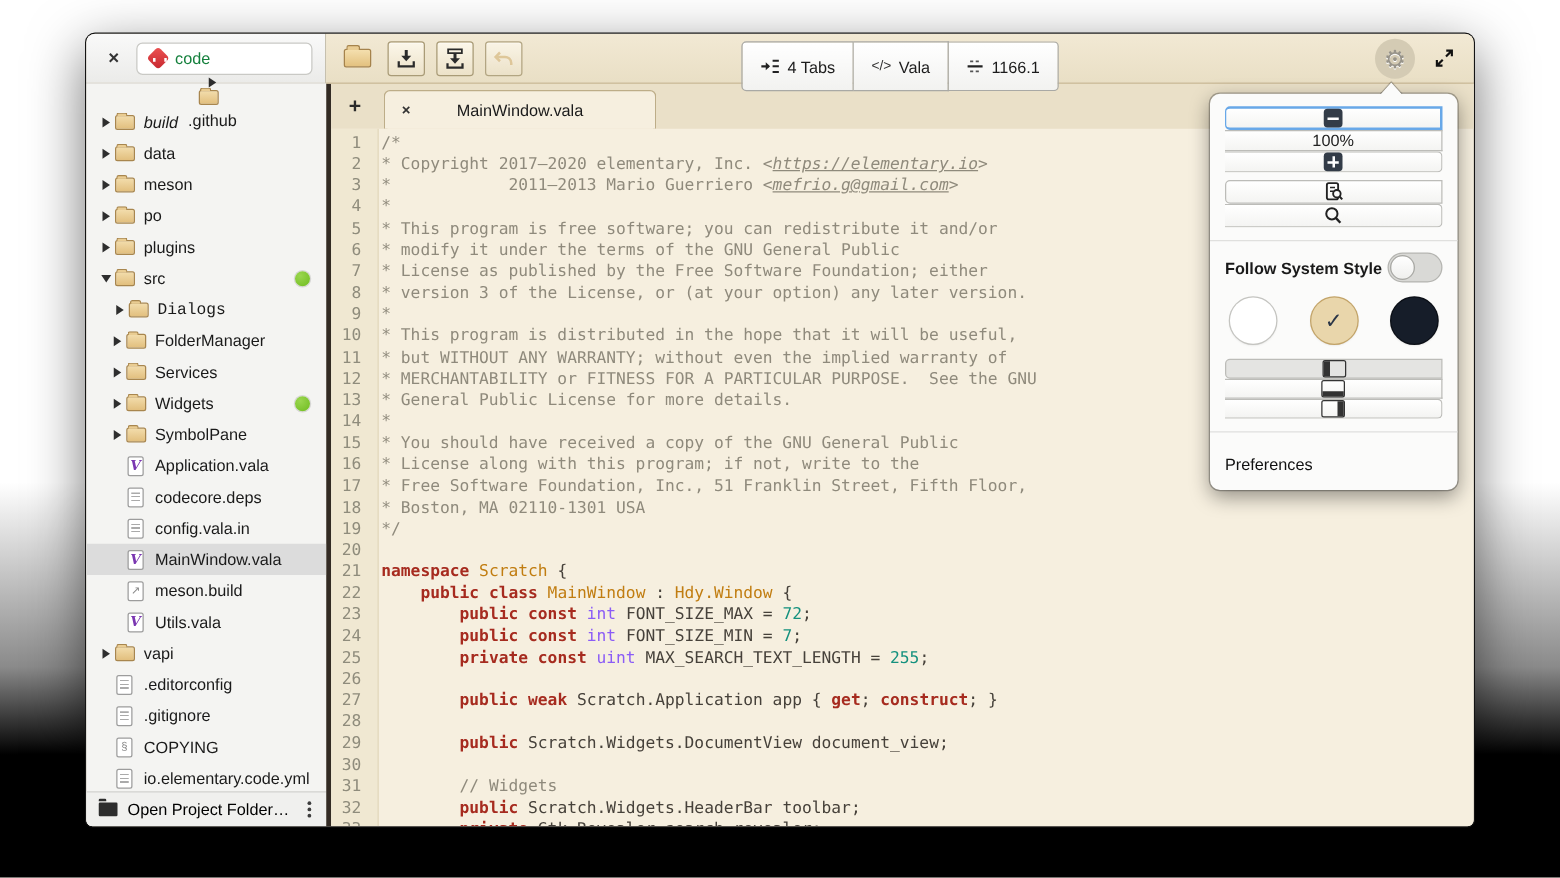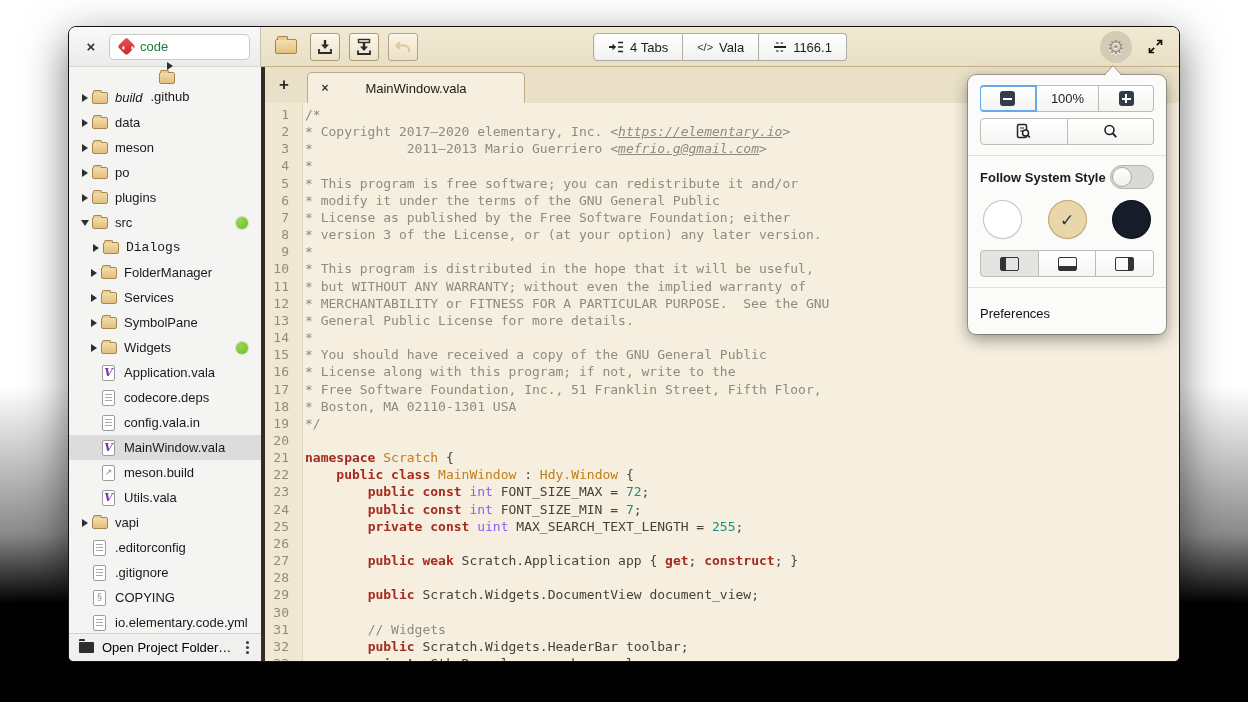--- a/index.html
+++ b/index.html
@@ -54,21 +54,21 @@
     border:1px solid #a99b77; background:linear-gradient(#fcf7ea,#ece2c9);
     box-shadow:0 1px 0 rgba(255,255,255,.5) inset;
     padding:0 5px;
   }
   .tool-btn.disabled { opacity:.85; }
   .folder-glyph { width:22px; height:15px; background:linear-gradient(#f4dfae,#e3c17f); border:1px solid #a5834c; border-radius:2px; position:relative; }
   .folder-glyph::before { content:""; position:absolute; top:-4px; left:1px; width:9px; height:3px; background:#e9cc92; border:1px solid #a5834c; border-bottom:none; border-radius:2px 2px 0 0; }
 
   .center-group { position:absolute; left:50%; top:6px; transform:translateX(-50%); display:flex; }
   .center-group .seg {
-    height:28px; display:flex; align-items:center; gap:6px; padding:0 14px;
+    height:40px; display:flex; align-items:center; gap:6px; padding:0 14px;
     background:linear-gradient(#ffffff,#f2f2f0); border:1px solid #a9a9a5; border-left-width:0;
     font-size:13px; color:#1c1c1c; white-space:nowrap;
   }
   .center-group .seg:first-child { border-left-width:1px; border-radius:4px 0 0 4px; }
   .center-group .seg:last-child { border-radius:0 4px 4px 0; }
 
   .hb-spacer { flex:1; }
   .gear-btn { width:32px; height:32px; border-radius:50%; background:#d4cbb4; display:flex; align-items:center; justify-content:center; }
   .gear-glyph { font-family:"DejaVu Sans",sans-serif; font-size:20px; color:#98948a; line-height:1; text-shadow:0 1px 0 #fff; }
   .expand-btn { width:28px; height:28px; display:flex; align-items:center; justify-content:center; }
@@ -136,21 +136,21 @@
 
   
   .popover {
     position:absolute; left:899px; top:48px; width:198px; z-index:50;
     background:#fbfbfa; border-radius:8px; padding:10px 12px 4px;
     box-shadow:0 0 0 1px rgba(0,0,0,.28), 0 5px 16px rgba(0,0,0,.4);
   }
   .pop-arrow { position:absolute; left:899px; top:39px; z-index:51; margin-left:136px;
     width:0; height:0; border-left:9px solid transparent; border-right:9px solid transparent; border-bottom:10px solid #fbfbfa;
     filter:drop-shadow(0 -1px 0 rgba(0,0,0,.35)); }
-  .prow { display:flex; }
+  .prow { display:flex;flex-direction:column; }
   .pbtn {
     height:27px; background:linear-gradient(#ffffff,#f4f4f2); border:1px solid #bcbcb8; border-left-width:0;
     display:flex; align-items:center; justify-content:center; font-size:13px; color:#222; flex:1;
   }
   .prow .pbtn:first-child { border-left-width:1px; border-radius:4px 0 0 4px; }
   .prow .pbtn:last-child { border-radius:0 4px 4px 0; }
   .pbtn.focused { border:2px solid #68a8e8; border-radius:4px; }
   .sqicon { width:15px; height:15px; border-radius:3px; background:#333c48; position:relative; }
   .sqicon::before { content:""; position:absolute; left:3px; top:6.5px; width:9px; height:2px; background:#fff; }
   .sqicon.plus::after { content:""; position:absolute; left:6.5px; top:3px; width:2px; height:9px; background:#fff; }
@@ -347,31 +347,31 @@
             </span>
             <span class="lbl">Services</span>
           </div>
           <div class="trow" style="padding-left: 19px;">
             <span class="arrow">
               <i class="tri-r"></i>
             </span>
             <span class="ticon">
               <span class="tfolder"></span>
             </span>
-            <span class="lbl">SymbolPane</span>
-          </div>
-          <div class="trow" style="padding-left: 19px;">
-            <span class="arrow">
-              <i class="tri-r"></i>
-            </span>
-            <span class="ticon">
-              <span class="tfolder"></span>
-            </span>
             <span class="lbl">Widgets</span>
             <span class="badge"></span>
+          </div>
+          <div class="trow" style="padding-left: 19px;">
+            <span class="arrow">
+              <i class="tri-r"></i>
+            </span>
+            <span class="ticon">
+              <span class="tfolder"></span>
+            </span>
+            <span class="lbl">SymbolPane</span>
           </div>
           <div class="trow" style="padding-left: 31px;">
             <span class="ticon">
               <span class="tpage">
                 <span class="vala-v">V</span>
               </span>
             </span>
             <span class="lbl">Application.vala</span>
           </div>
           <div class="trow" style="padding-left: 31px;">

